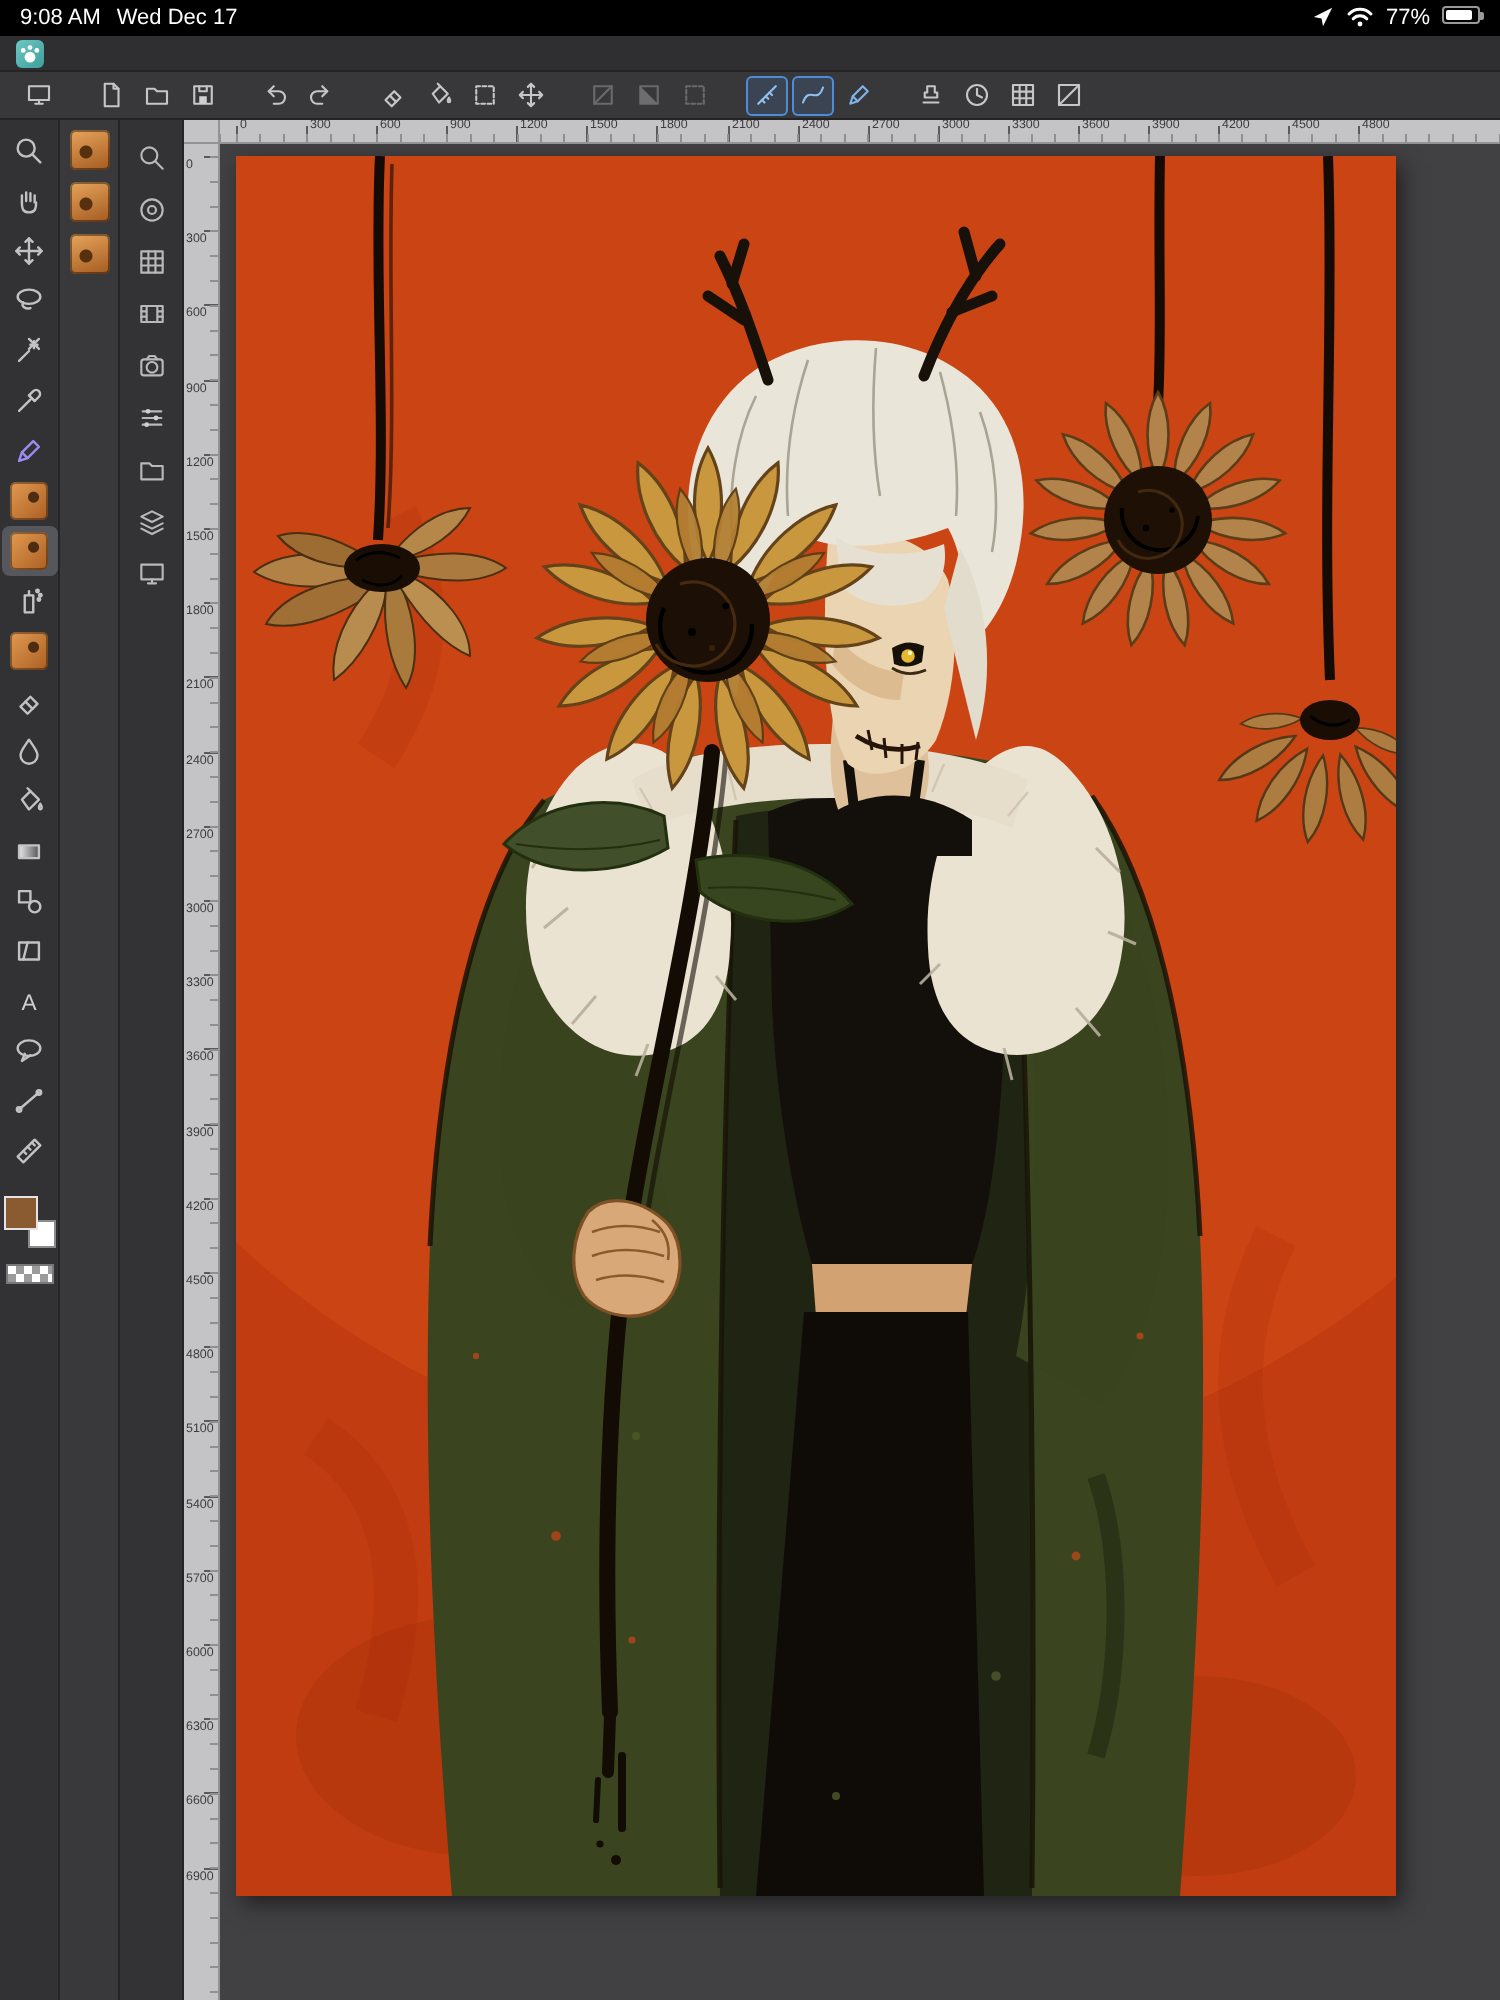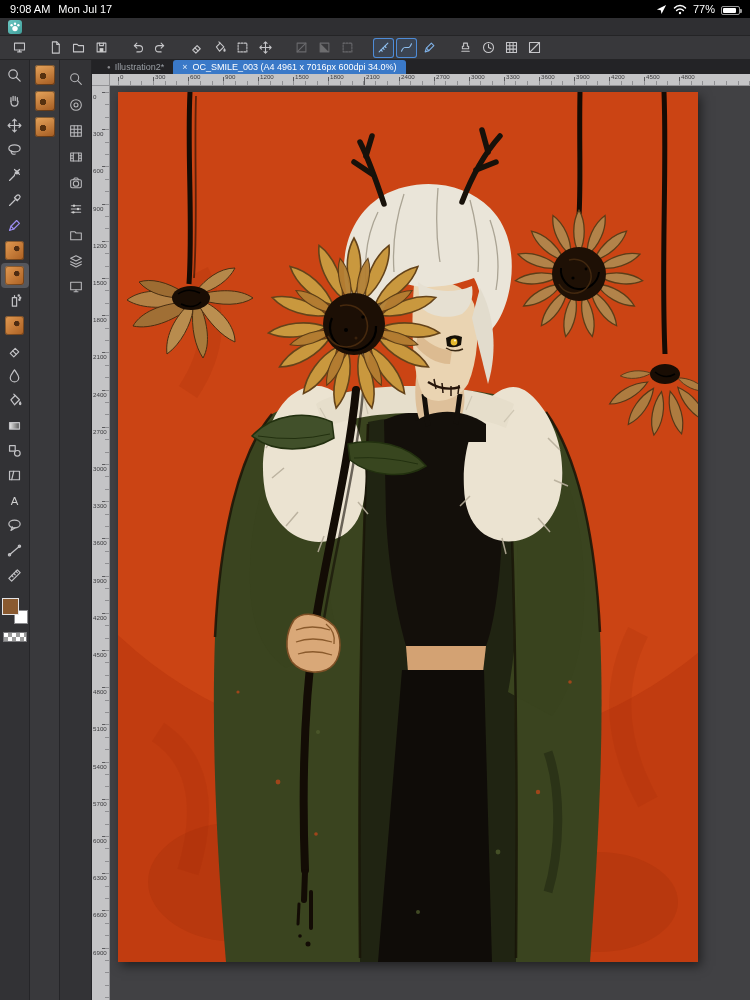--- a/index.html
+++ b/index.html
@@ -4,21 +4,21 @@
 <style>
   html,body{margin:0;padding:0;background:#1b1b1d;}
   *{box-sizing:border-box;}
   .screen{position:relative;width:750px;height:1000px;overflow:hidden;
     font-family:"Liberation Sans",sans-serif;background:#2c2c2f;color:#ddd;}
 
   
   .status-bar{height:18px;background:#000;display:flex;align-items:center;
     justify-content:space-between;padding:0 10px;font-size:11px;color:#fff;}
   .sb-left{display:flex;gap:8px;align-items:center;}
-  .sb-right{display:flex;gap:6px;align-items:flex-end;}
+  .sb-right{display:flex;gap:6px;align-items:flex-start;}
   .battery{width:19px;height:9px;border:1px solid rgba(255,255,255,.6);
     border-radius:2px;position:relative;display:inline-block;}
   .battery::after{content:"";position:absolute;right:-3px;top:2px;width:2px;height:4px;
     background:rgba(255,255,255,.6);border-radius:0 1px 1px 0;}
   .bfill{position:absolute;left:1px;top:1px;bottom:1px;background:#fff;border-radius:1px;}
 
   
   .menu-bar{height:18px;background:#2f2f32;display:flex;align-items:center;
     padding:0 8px;border-bottom:1px solid #242426;}
   .logo{width:14px;height:14px;border-radius:3px;margin-right:10px;display:inline-block;}
@@ -286,21 +286,21 @@
         <path d="M9,19 h6 M12,16 v3"></path>
       </g>
   </defs>
 </svg>
 
 <div class="screen">
 
   <div class="status-bar">
     <div class="sb-left">
       <span>9:08 AM</span>
-      <span>Mon Jul 17</span>
+      <span>Wed Dec 17</span>
     </div>
     <div class="sb-right">
       <svg width="11" height="11" viewBox="0 0 12 12">
           <path d="M1,6 L11,1 L6,11 L5.2,6.8 Z" fill="#fff"></path>
         </svg>
       <svg width="14" height="11" viewBox="0 0 14 11" fill="none" stroke="#fff" stroke-width="1.5" stroke-linecap="round">
           <path d="M1.5,4 a7.5,7.5 0 0 1 11,0"></path>
           <path d="M3.6,6.4 a4.6,4.6 0 0 1 6.8,0"></path>
           <circle cx="7" cy="9" r="1.2" fill="#fff" stroke="none"></circle>
         </svg>
@@ -584,30 +584,20 @@
           </svg>
         </div>
         <div class="pal-btn">
           <svg class="ic" viewBox="0 0 24 24">
             <use href="#sym-monitor"></use>
           </svg>
         </div>
       </div>
 
     <div class="right-stack">
-      <div class="tab-bar" id="tabbar">
-          <div class="tab">
-            <span class="tab-dot">●</span>
-            <span class="tab-label">Illustration2*</span>
-          </div>
-          <div class="tab active">
-            <span class="tab-close">×</span>
-            <span class="tab-label">OC_SMILE_003 (A4 4961 x 7016px 600dpi 34.0%)</span>
-          </div>
-        </div>
 
       <div class="ruler-row">
         <div class="ruler-corner"></div>
         <div class="ruler-top" id="rulertop">
             <div class="rt-tick" style="left: 8px;"></div>
             <span class="rt-lab" style="left: 10px;">0</span>
             <div class="rt-tick" style="left: 43.0736px;"></div>
             <span class="rt-lab" style="left: 45.0736px;">300</span>
             <div class="rt-tick" style="left: 78.1471px;"></div>
             <span class="rt-lab" style="left: 80.1471px;">600</span>

